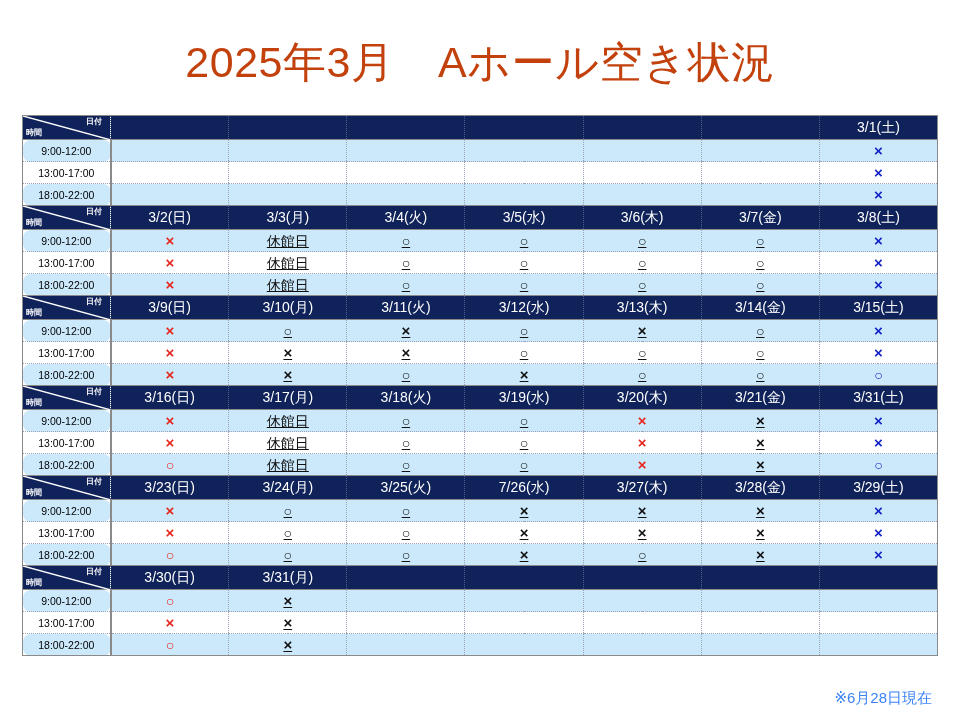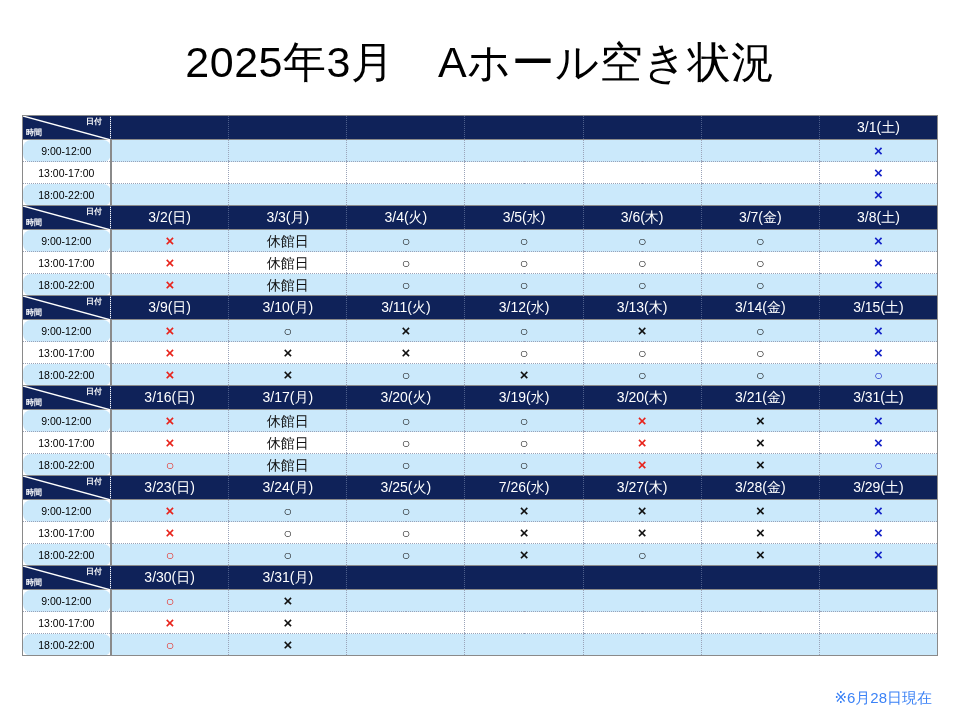--- a/index.html
+++ b/index.html
@@ -16,21 +16,21 @@
   }
 
   #page-title {
     position: absolute;
     top: 34px;
     left: 0;
     width: 960px;
     text-align: center;
     font-size: 43px;
     font-weight: 400;
-    color: #000000;
+    color: #c2410c;
     letter-spacing: 0.5px;
     white-space: pre;
   }
 
   #schedule-table {
     position: absolute;
     left: 22px;
     top: 115px;
     width: 916px;
     border-collapse: collapse;
@@ -128,21 +128,21 @@
 
   .mark {
     font-size: 15px;
     line-height: 1;
     display: inline-block;
   }
   .mark.circle { font-size: 14px; }
   .mark.cross  { font-size: 15px; font-weight: bold; }
   .mark.text   { font-size: 14px; font-weight: normal; letter-spacing: 0px; }
 
-  .c-black { color: #111111; }
+  .c-black { color: #111111; text-decoration: underline; }
   .c-red   { color: #e8241c; }
   .c-blue  { color: #1322c8; }
 
   #footnote {
     position: absolute;
     right: 28px;
     bottom: 12px;
     font-size: 15px;
     color: #3b82f6;
   }
@@ -312,21 +312,21 @@
       <tr class="hdr-row">
         <td class="corner">
           <svg class="diag" viewBox="0 0 88 24" preserveAspectRatio="none">
             <line x1="0" y1="0" x2="88" y2="24" stroke="#ffffff" stroke-width="1.4"></line>
           </svg>
           <span class="lab-date">日付</span>
           <span class="lab-time">時間</span>
         </td>
         <td colspan="2" class="datehdr">3/16(日)</td>
         <td colspan="2" class="datehdr">3/17(月)</td>
-        <td colspan="2" class="datehdr">3/20(火)</td>
+        <td colspan="2" class="datehdr">3/18(火)</td>
         <td colspan="2" class="datehdr">3/19(水)</td>
         <td colspan="2" class="datehdr">3/20(木)</td>
         <td colspan="2" class="datehdr">3/21(金)</td>
         <td colspan="2" class="datehdr">3/31(土)</td>
       </tr>
       <tr class="data-row shade">
         <td class="timecell">9:00-12:00</td>
         <td colspan="2"><span class="mark cross c-red">×</span></td>
         <td colspan="2"><span class="mark text c-black">休館日</span></td>
         <td colspan="2"><span class="mark circle c-black">○</span></td>

